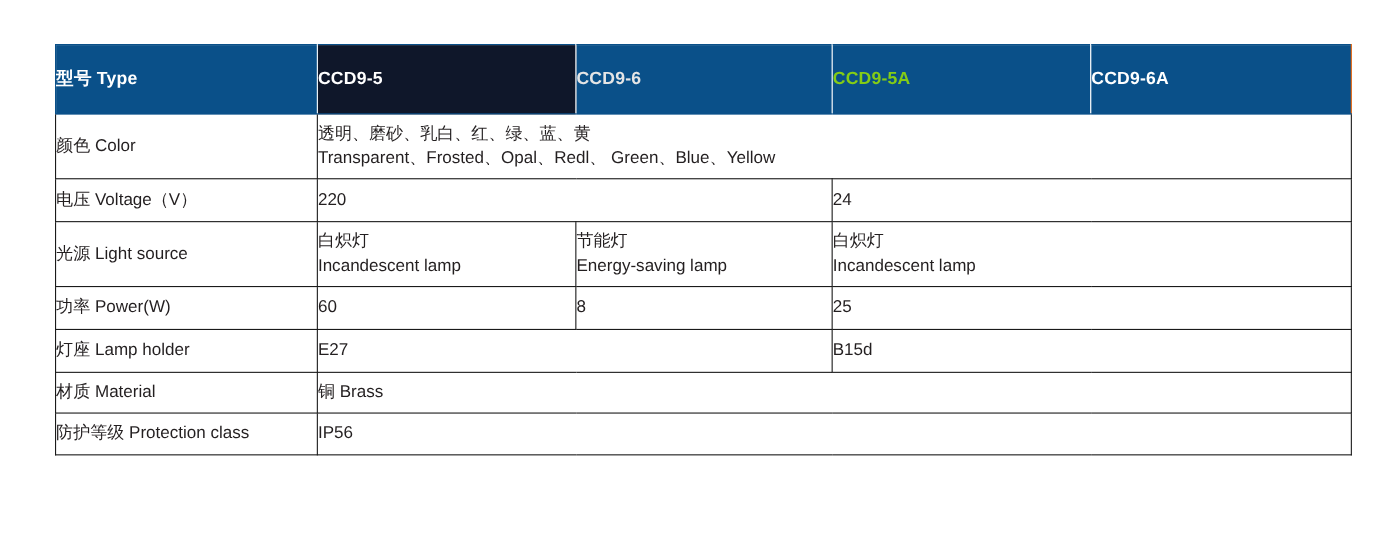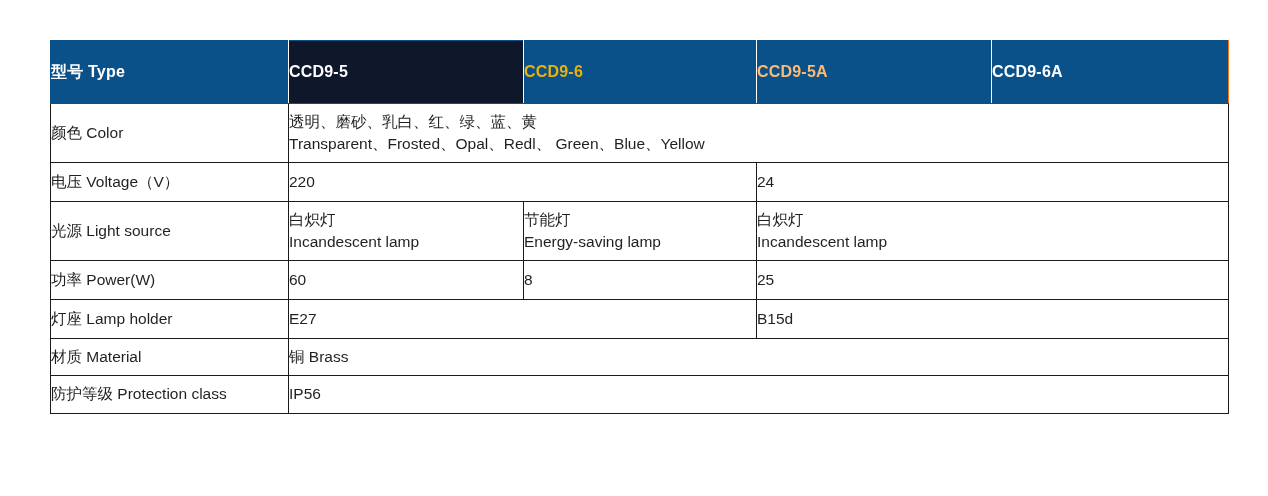--- a/index.html
+++ b/index.html
@@ -74,22 +74,22 @@
       <col style="width:238px">
       <col style="width:235px">
       <col style="width:233px">
       <col style="width:235px">
       <col style="width:237px">
     </colgroup>
     <thead>
       <tr>
         <th style="background: rgb(10, 80, 137); color: rgb(255, 255, 255);">型号 Type</th>
         <th style="background: #0f172a; color: rgb(255, 255, 255);">CCD9-5</th>
-        <th style="background: rgb(10, 80, 137); color: #eab308;">CCD9-6</th>
-        <th style="background: rgb(10, 80, 137); color: #fdba74;">CCD9-5A</th>
+        <th style="background: rgb(10, 80, 137); color: #e5e5e5;">CCD9-6</th>
+        <th style="background: rgb(10, 80, 137); color: #84cc16;">CCD9-5A</th>
         <th class="last-head" style="background: rgb(10, 80, 137); color: rgb(255, 255, 255);">CCD9-6A</th>
       </tr>
     </thead>
     <tbody>
 
       <tr class="r-color">
         <td class="label">
           <span>颜色 Color</span>
         </td>
         <td colspan="4" class="two-line">

